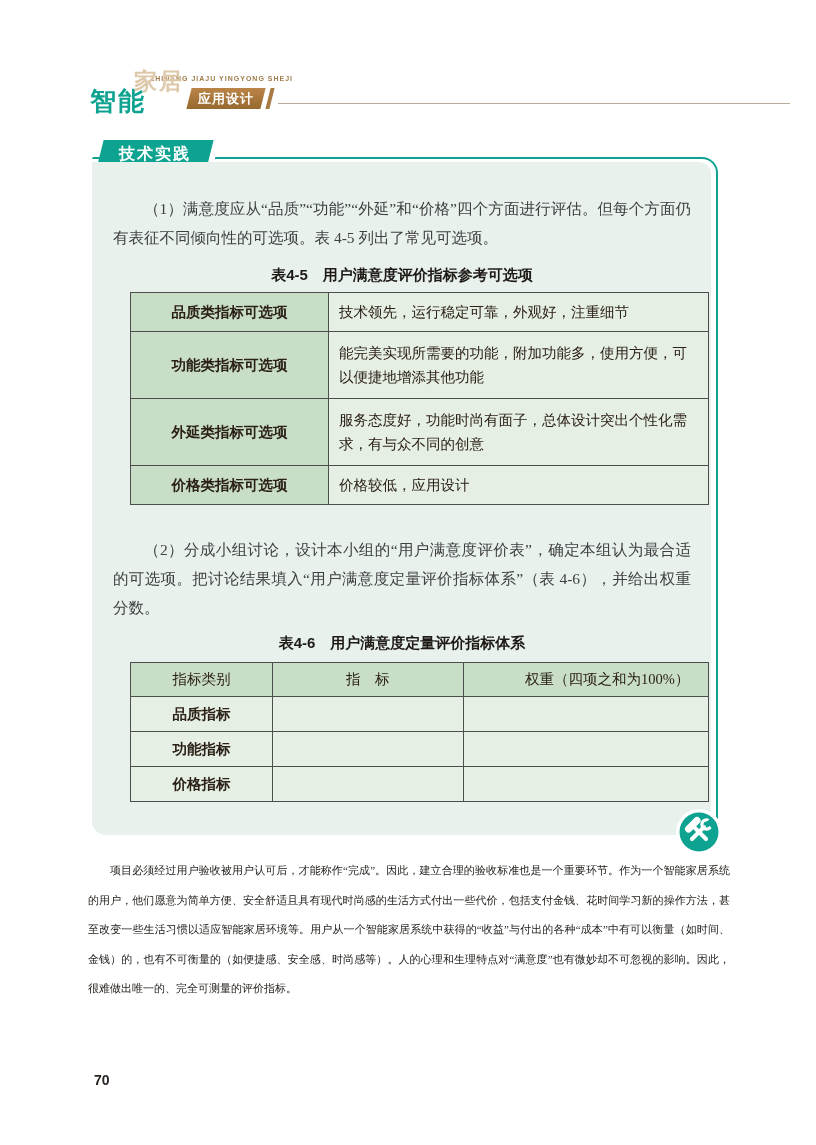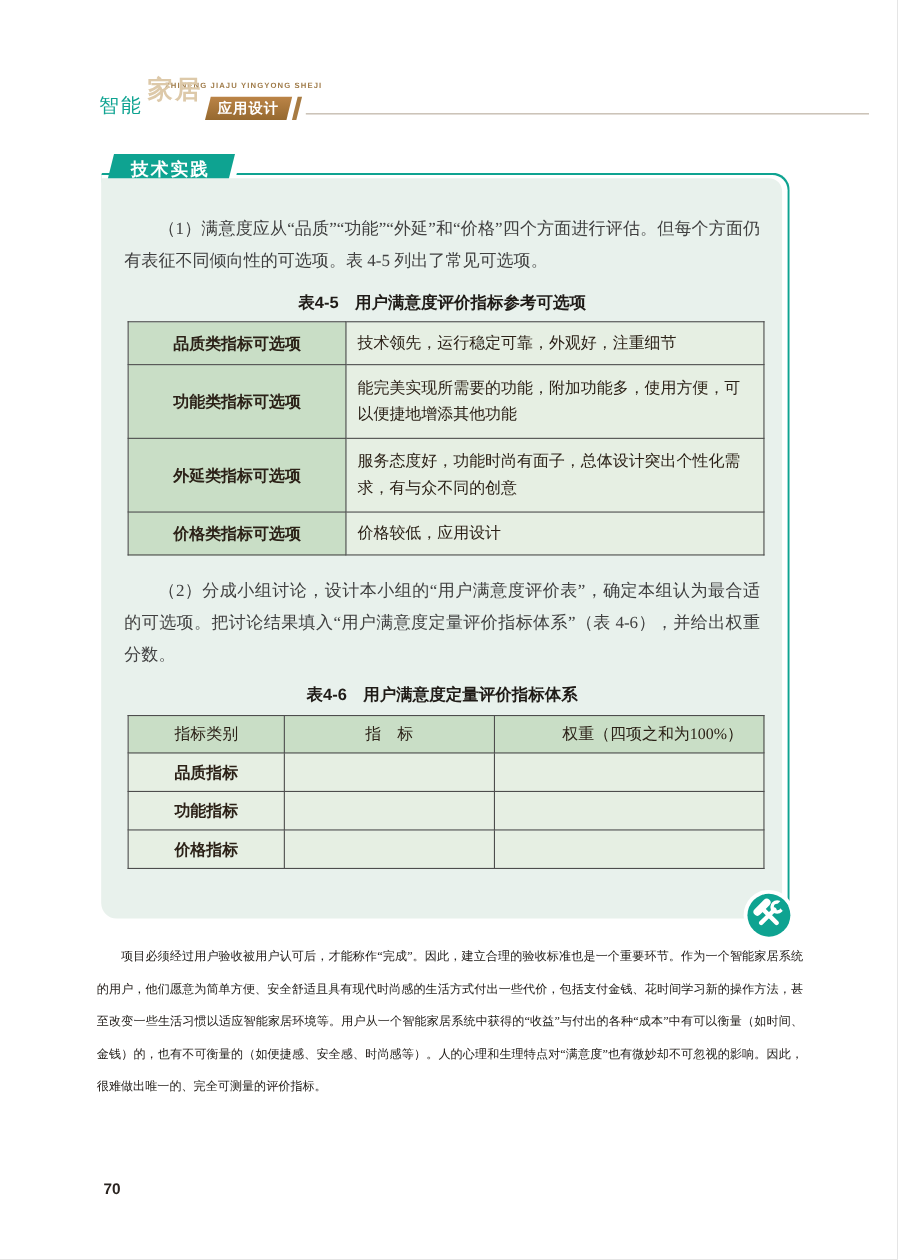--- a/index.html
+++ b/index.html
@@ -14,21 +14,21 @@
   }
 
   
   .brand-pinyin{
     position:absolute;left:150px;top:75px;
     font-size:7px;font-weight:bold;letter-spacing:1px;
     color:#a07c4a;
   }
   .brand-zhineng{
     position:absolute;left:90px;top:84px;
-    font-size:18px;font-weight:normal;color:#0ea391;
+    font-size:26px;font-weight:bold;color:#0ea391;
     letter-spacing:2px;
   }
   .brand-jiaju{
     position:absolute;left:134px;top:66px;
     font-size:23px;font-weight:bold;color:#ddc9a9;
     letter-spacing:2px;
   }
   .brand-box{
     position:absolute;left:189px;top:88px;
     width:74px;height:21px;
@@ -92,21 +92,21 @@
     color:#404040;
   }
   .caption{
     margin:14px 0 0 0;
     text-align:center;
     font-size:15px;font-weight:bold;color:#1e1a16;
   }
 
   table{
     border-collapse:collapse;
-    margin:7px 0 0 3px;
+    margin:7px 0 0 17px;
     width:579px;
     font-family:"Liberation Serif","DejaVu Serif",serif;
   }
   td,th{border:1px solid #4d4d4d;}
   .t1 .lab{
     width:195px;background:#c9dec6;
     text-align:center;vertical-align:middle;
     font-size:14.5px;font-weight:bold;color:#2b2117;
     height:36px;
   }
@@ -193,21 +193,21 @@
             <td class="lab">外延类指标可选项</td>
             <td class="val">服务态度好，功能时尚有面子，总体设计突出个性化需求，有与众不同的创意</td>
           </tr>
           <tr>
             <td class="lab">价格类指标可选项</td>
             <td class="val">价格较低，应用设计</td>
           </tr>
         </tbody>
       </table>
 
-      <p class="para" style="margin-top:18px;">（2）分成小组讨论，设计本小组的“用户满意度评价表”，确定本组认为最合适的可选项。把讨论结果填入“用户满意度定量评价指标体系”（表 4-6），并给出权重分数。</p>
+      <p class="para" style="margin-top:30px;">（2）分成小组讨论，设计本小组的“用户满意度评价表”，确定本组认为最合适的可选项。把讨论结果填入“用户满意度定量评价指标体系”（表 4-6），并给出权重分数。</p>
 
       <div class="caption" style="margin-top:12px;">表4-6　用户满意度定量评价指标体系</div>
 
       <table class="t2" style="margin-top:9px;">
         <thead>
           <tr>
             <th class="c1">指标类别</th>
             <th class="c2">指　标</th>
             <th class="c3">权重（四项之和为100%）</th>
           </tr>

